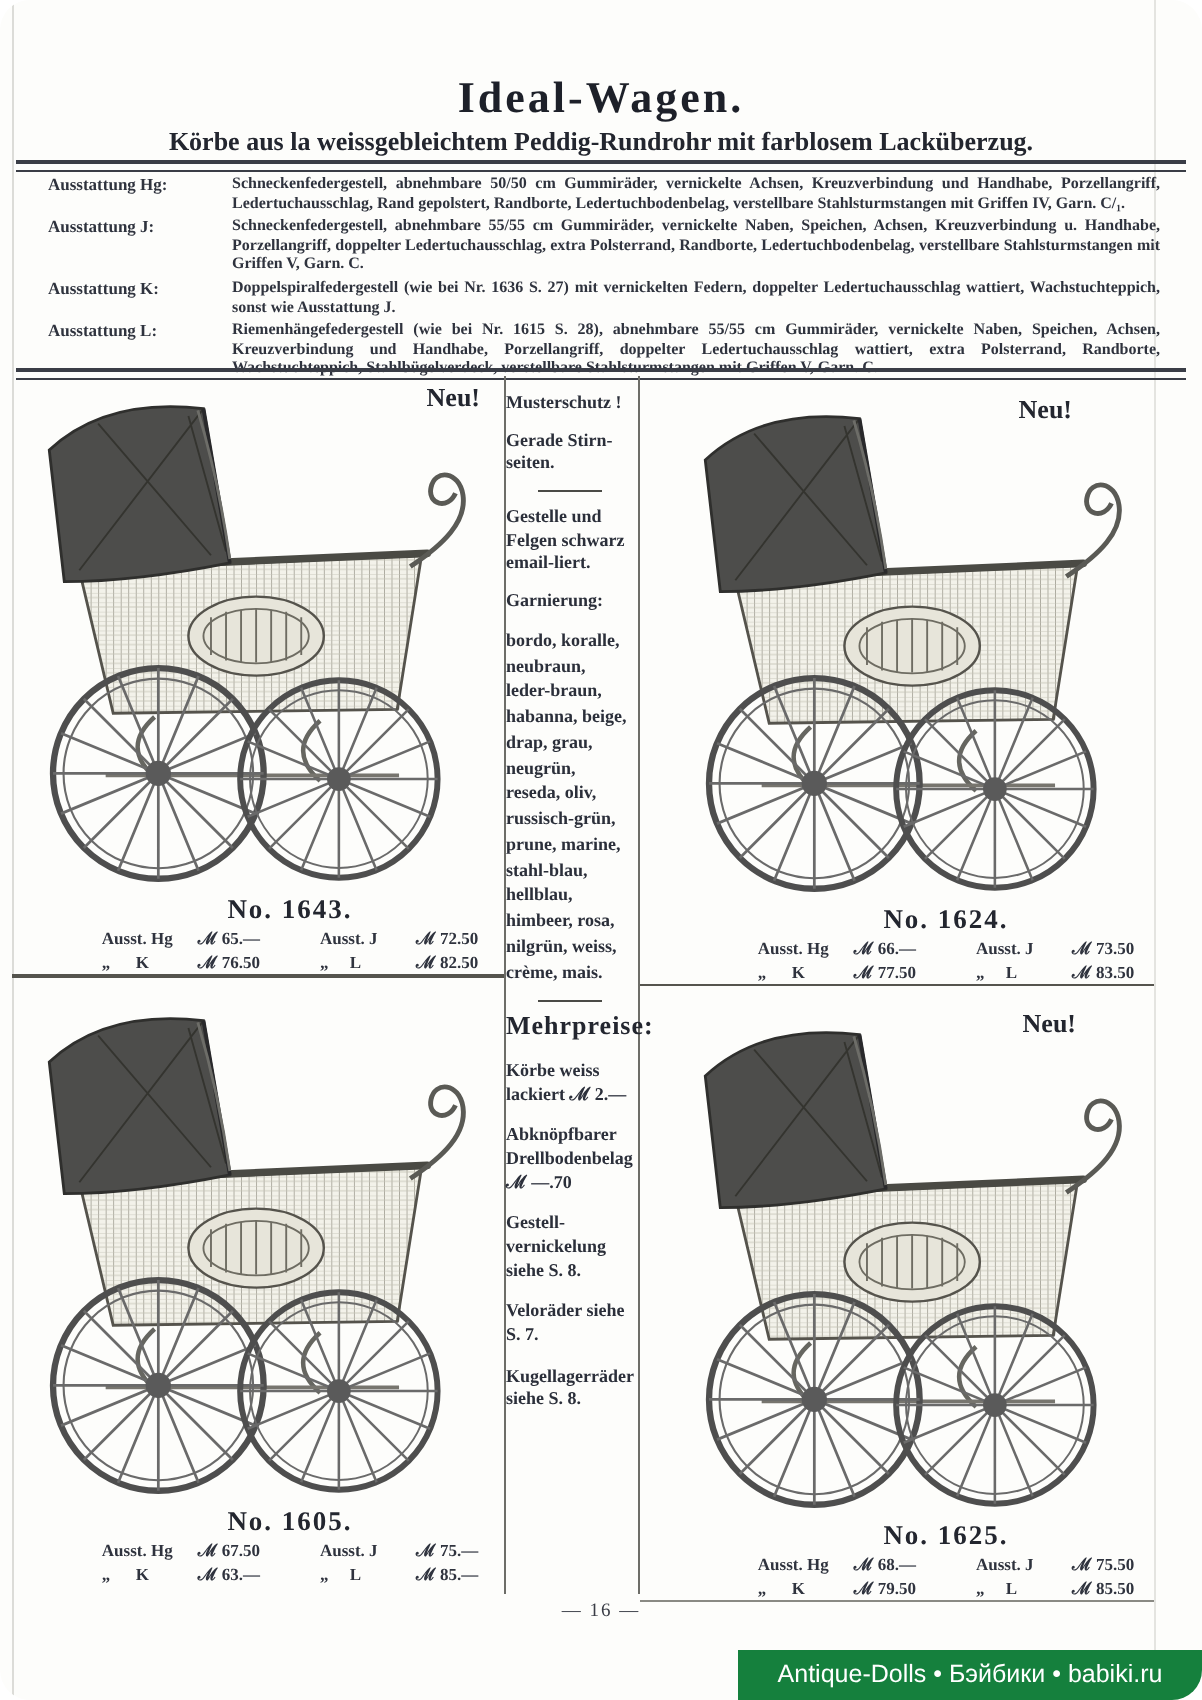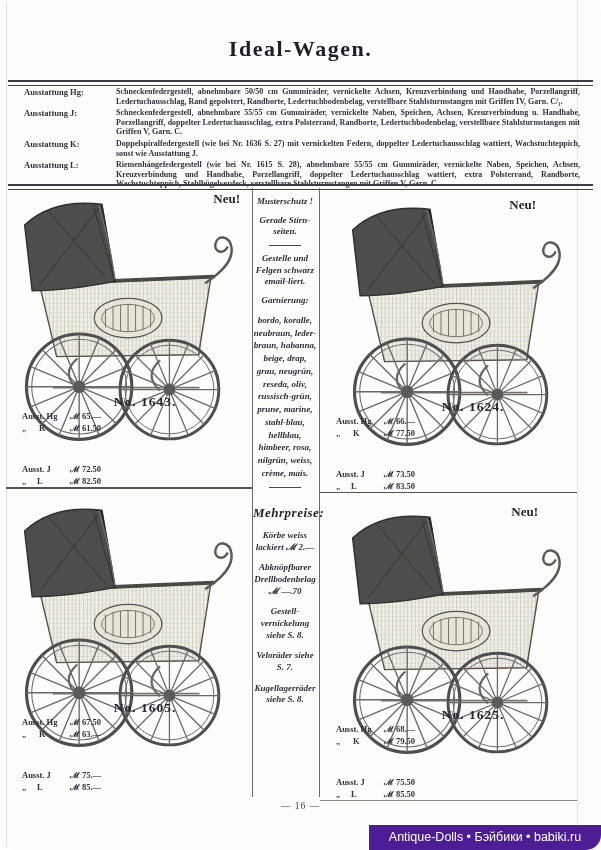--- a/index.html
+++ b/index.html
@@ -29,42 +29,42 @@
   .q1{left:6px;top:189px;width:246px;height:298px;}
   .q2{left:320px;top:189px;width:274px;height:303px;}
   .q3{left:6px;top:489px;width:246px;height:304px;}
   .q4{left:320px;top:494px;width:274px;height:306px;}
   .quad svg.pram{position:absolute;left:50%;transform:translateX(-50%);bottom:42px;}
   .neu{position:absolute;font-size:13px;font-weight:bold;color:#23262f;}
   .q1 .neu{right:12px;top:2px;} .q2 .neu{right:58px;top:8px;} .q4 .neu{right:56px;top:10px;}
 
   .caption{position:absolute;bottom:0;left:0;width:100%;padding-left:16px;}
   .prod-no{text-align:center;font-size:13.5px;font-weight:bold;letter-spacing:1px;color:#23262f;}
-  .price-cols{display:flex;justify-content:center;gap:30px;margin-top:1px;flex-direction:column;}
+  .price-cols{display:flex;justify-content:center;gap:30px;margin-top:1px;}
   .price-line{display:flex;font-size:8.5px;font-weight:bold;line-height:1.35;}
   .pl{white-space:pre;width:48px;}
   .pv{white-space:pre;}
 
   .caption-rule{position:absolute;background:#55544e;height:1px;}
   .cr1{left:6px;top:487px;width:246px;height:2px;}
   .cr2{left:320px;top:492px;width:257px;}
   .cr3{left:320px;top:800px;width:257px;background:#8a8a84;}
 
-  .ccol{position:absolute;left:253px;width:64px;text-align:center;font-weight:bold;color:#2b2f3a;font-style:italic;}
+  .ccol{position:absolute;left:253px;width:64px;text-align:left;font-weight:bold;color:#2b2f3a;}
   .ccol-top{top:196px;font-size:9px;line-height:1.3;}
   .ccol-top .blk{margin-bottom:7px;}
   .short-rule{width:32px;margin:7px auto;border-top:1.5px solid #4b4b46;height:0;}
   .colors{line-height:1.42;}
   .ccol-bot{top:505px;font-size:9px;line-height:1.3;}
   .mp-head{font-size:13px;font-weight:bold;letter-spacing:0.5px;margin-bottom:8px;color:#23262f;}
   .mp-item{margin-bottom:9px;}
 
   .page-num{position:absolute;top:801px;left:0;width:100%;text-align:center;
             font-size:9.5px;letter-spacing:1px;color:#3a3d46;}
-  .watermark{position:absolute;right:0;bottom:0;width:232px;height:25px;background:#4c1d95;
+  .watermark{position:absolute;right:0;bottom:0;width:232px;height:25px;background:#15803d;
              color:#ffffff;font-family:"Liberation Sans","DejaVu Sans",sans-serif;
              font-size:12.5px;line-height:25px;text-align:center;}
 </style>
 </head>
 <body>
 
 <svg width="0" height="0" style="position:absolute" aria-hidden="true">
   <defs>
     <pattern id="wicker" width="4" height="5" patternUnits="userSpaceOnUse">
       <rect width="4" height="5" fill="#f3f2ea"></rect>
@@ -95,20 +95,21 @@
       <use href="#wheelk" transform="translate(168,209) scale(1.05)"></use>
     </g>
   </defs>
 </svg>
 
 <div class="page">
   <div class="edge left"></div>
   <div class="edge right"></div>
 
   <div class="title">Ideal-Wagen.</div>
+  <div class="subtitle">Körbe aus la weissgebleichtem Peddig-Rundrohr mit farblosem Lacküberzug.</div>
   <div class="double-rule rule-a"></div>
 
   <div class="ausstattung">
     <div class="ausst-row">
       <div class="ausst-label">Ausstattung Hg:</div>
       <div class="ausst-text">Schneckenfedergestell, abnehmbare 50/50 cm Gummiräder, vernickelte Achsen, Kreuzverbindung und Handhabe, Porzellangriff, Ledertuchausschlag, Rand gepolstert, Randborte, Ledertuchbodenbelag, verstellbare Stahlsturmstangen mit Griffen IV, Garn. C/₁.</div>
     </div>
     <div class="ausst-row">
       <div class="ausst-label">Ausstattung J:</div>
       <div class="ausst-text">Schneckenfedergestell, abnehmbare 55/55 cm Gummiräder, vernickelte Naben, Speichen, Achsen, Kreuzverbindung u. Handhabe, Porzellangriff, doppelter Ledertuchausschlag, extra Polsterrand, Randborte, Ledertuchbodenbelag, verstellbare Stahlsturmstangen mit Griffen V, Garn. C.</div>
@@ -137,21 +138,21 @@
     <div class="caption">
       <div class="prod-no">No. 1643.</div>
       <div class="price-cols">
         <div class="price-col">
           <div class="price-line">
               <span class="pl">Ausst. Hg</span>
               <span class="pv">ℳ 65.—</span>
             </div>
           <div class="price-line">
               <span class="pl">„      K</span>
-              <span class="pv">ℳ 61.50</span>
+              <span class="pv">ℳ 76.50</span>
             </div>
         </div>
         <div class="price-col">
           <div class="price-line">
               <span class="pl">Ausst. J</span>
               <span class="pv">ℳ 72.50</span>
             </div>
           <div class="price-line">
               <span class="pl">„     L</span>
               <span class="pv">ℳ 82.50</span>

